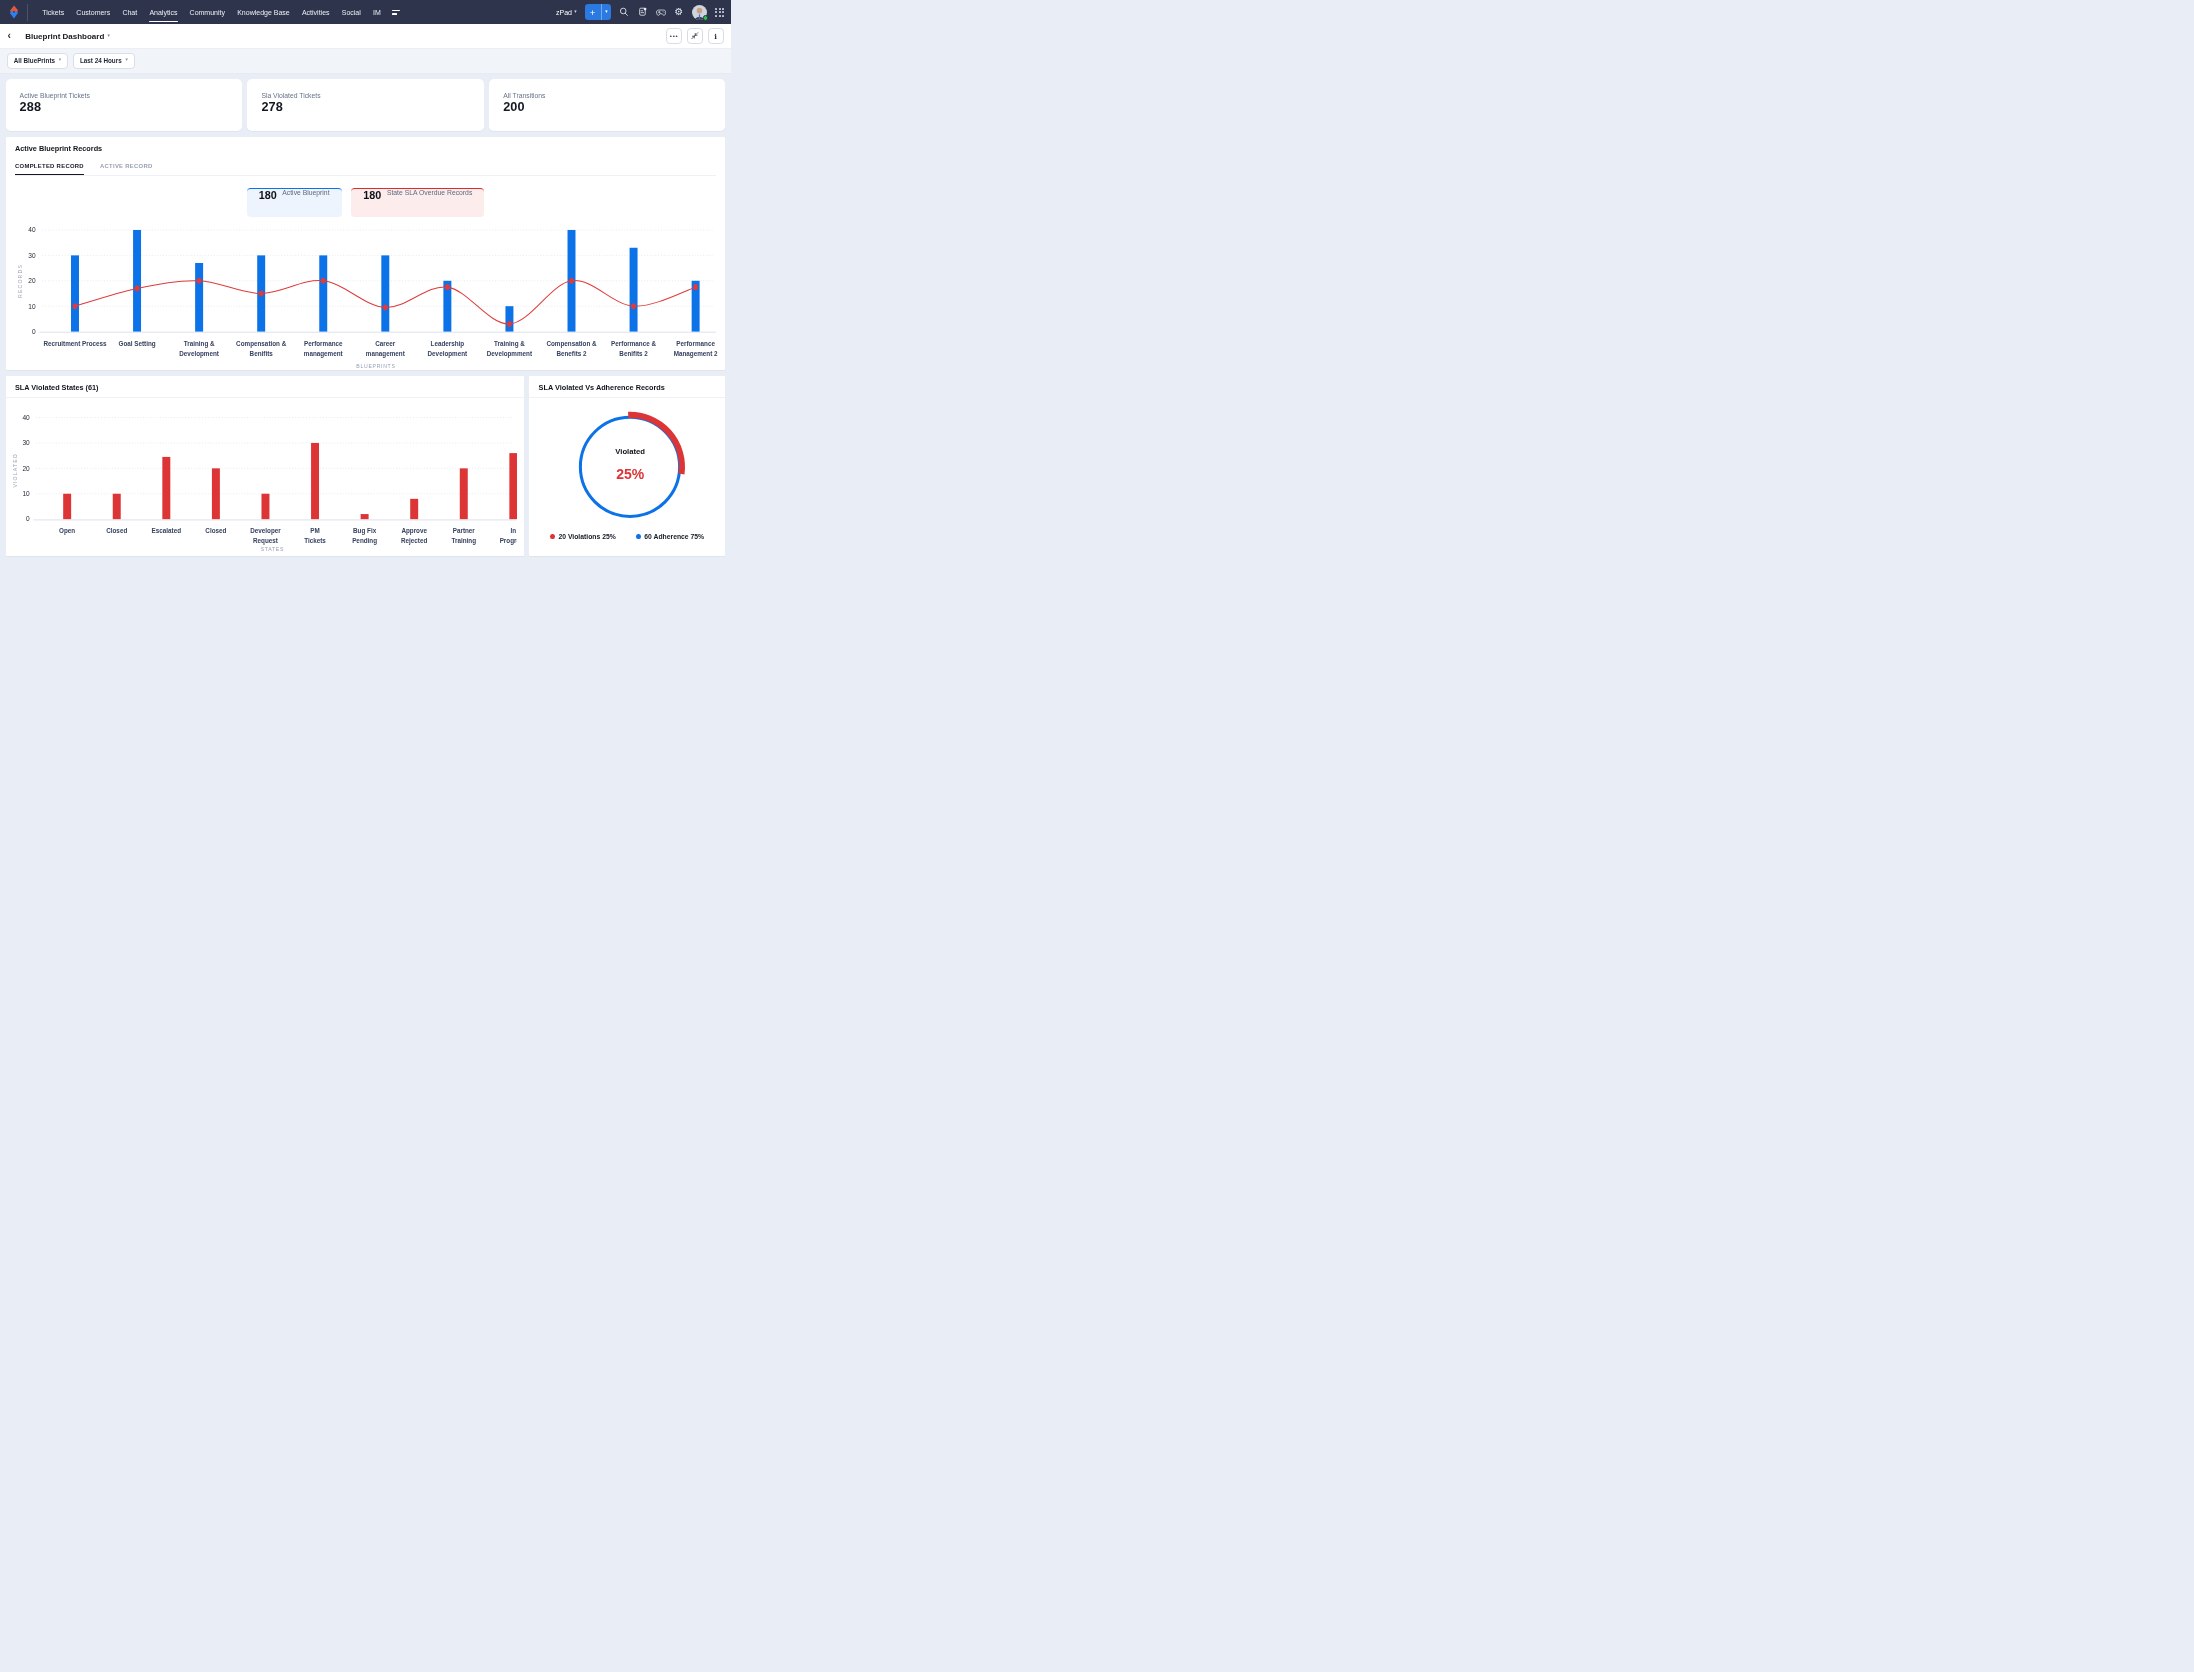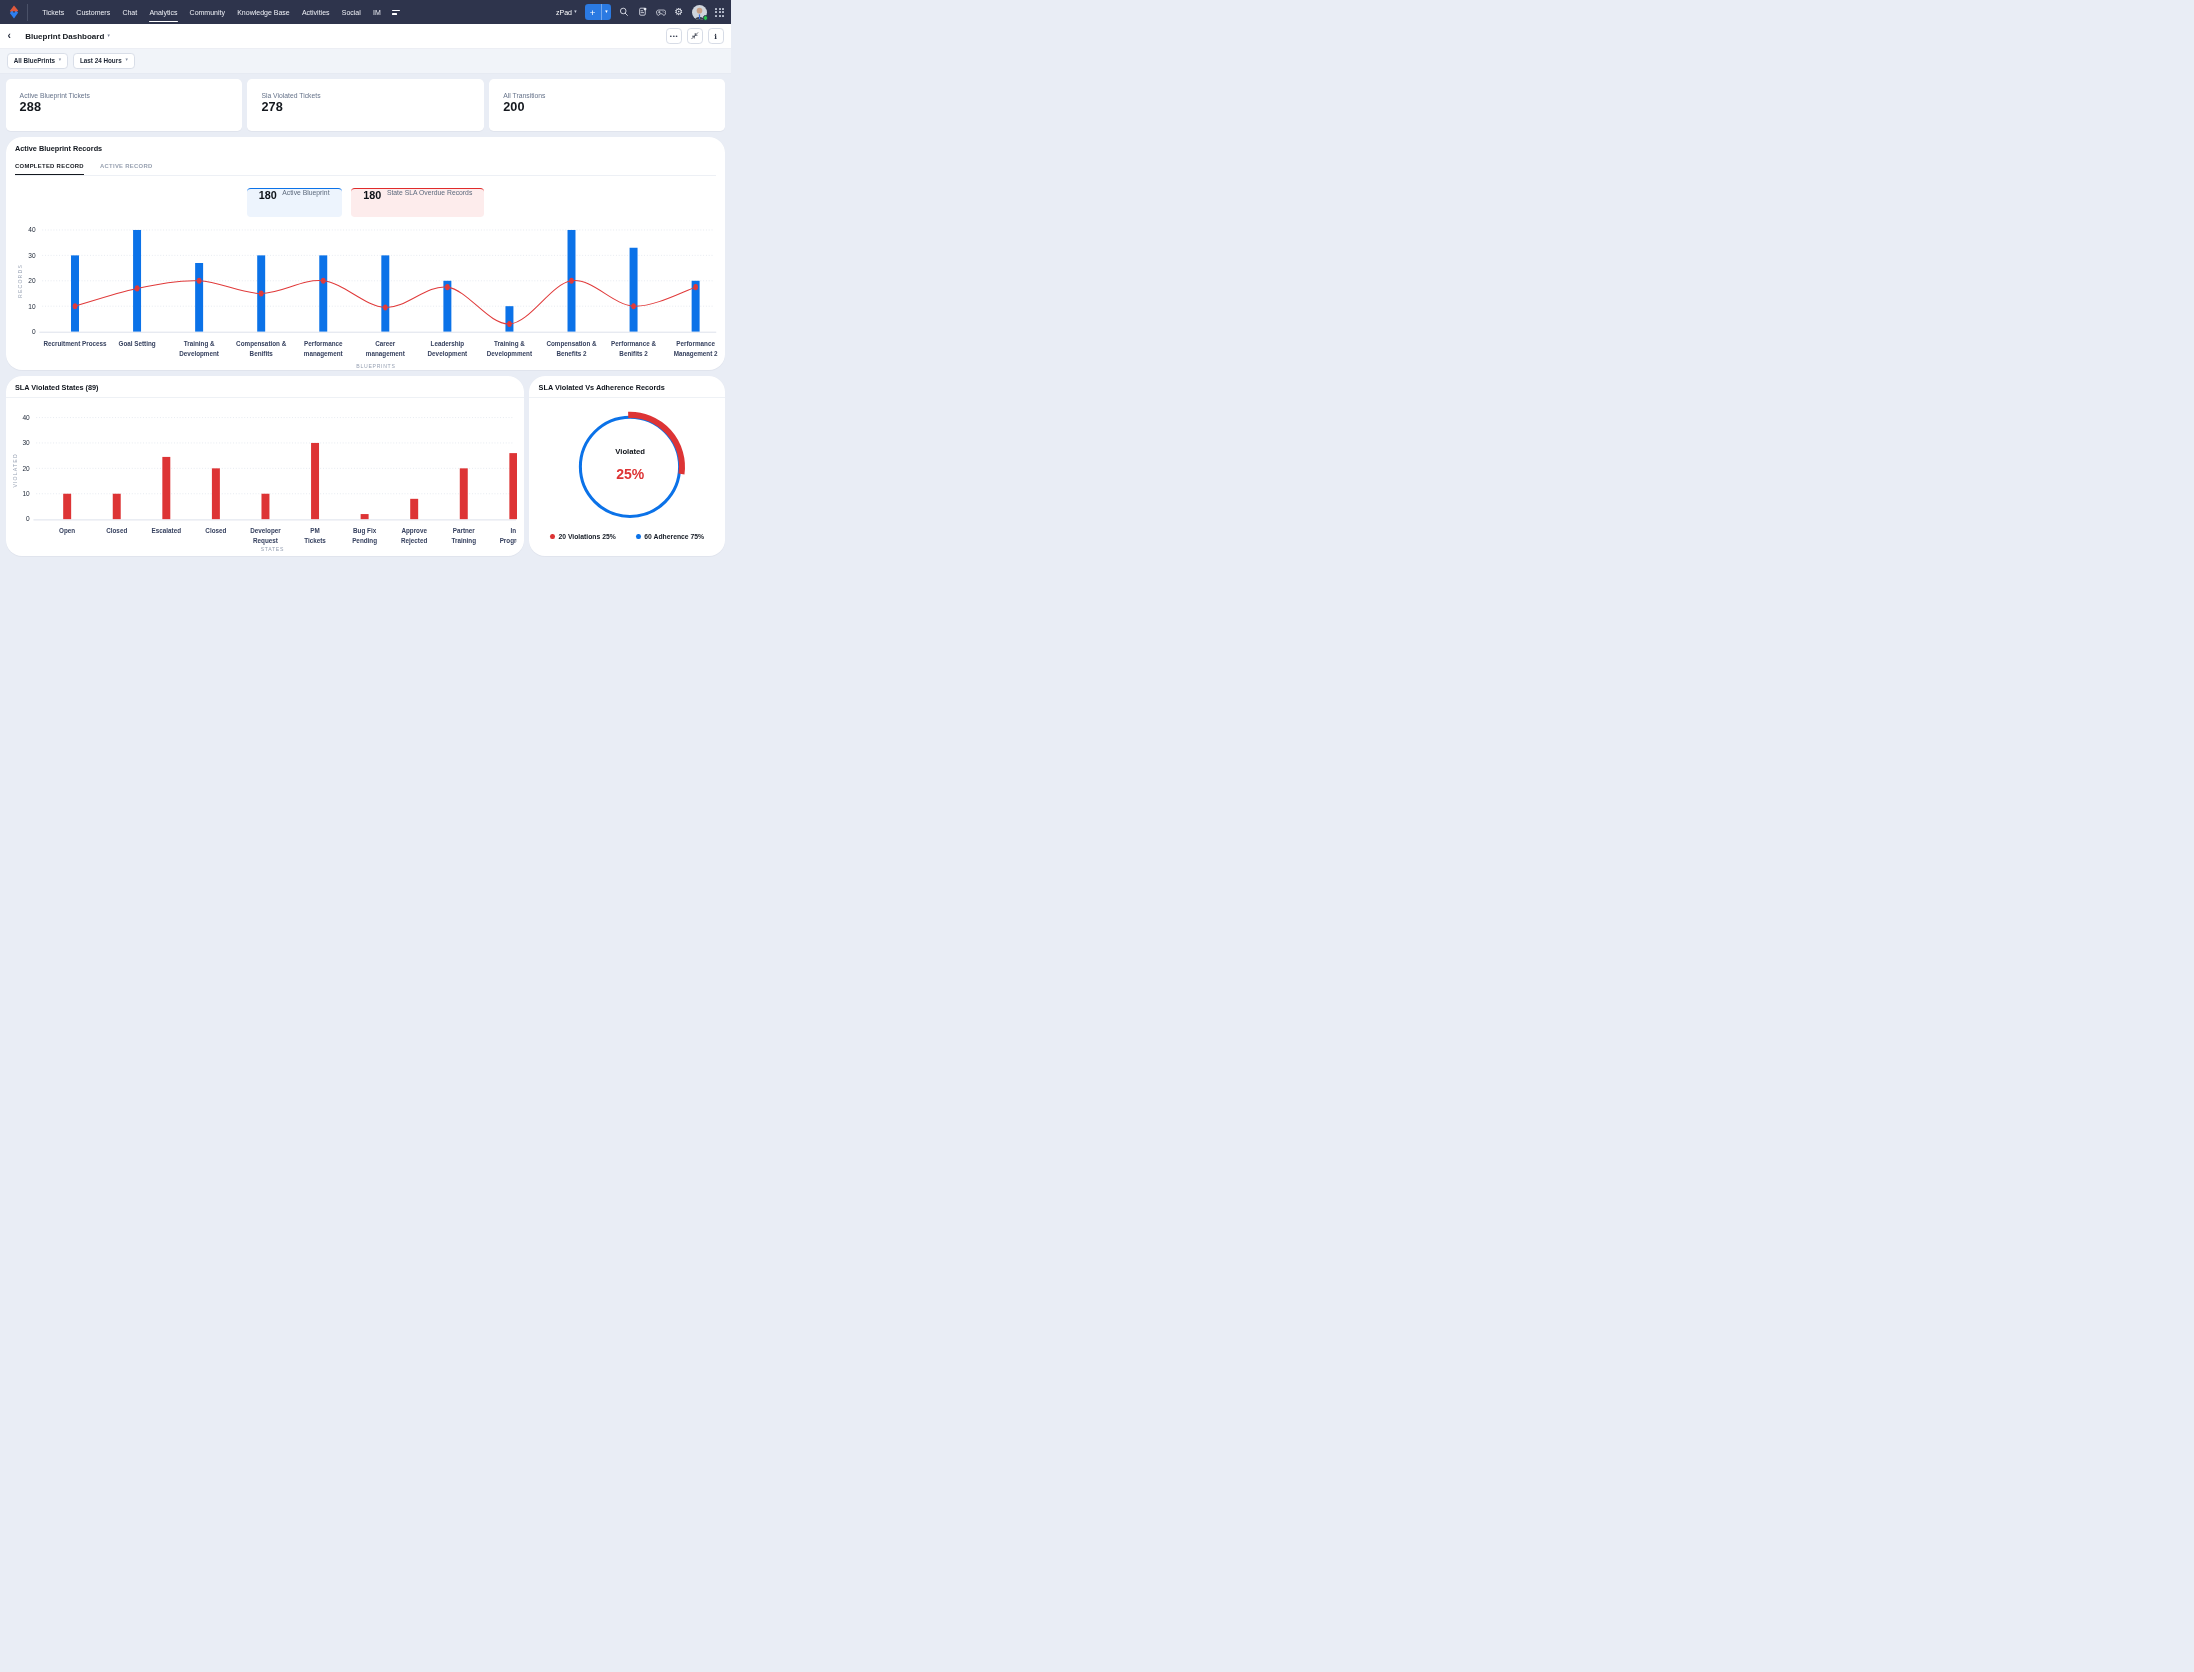--- a/index.html
+++ b/index.html
@@ -55,21 +55,21 @@
     gap:3.8px;padding:0 6.1px;font-size:6.3px;font-weight:700;color:#1d2533;cursor:pointer}
   .filter-btn .caret{color:#8a93a5}
 
   
   .content{padding:5.6px}
   .kpi-row{display:flex;gap:5.6px}
   .kpi{flex:1;background:var(--card);border-radius:4.7px;height:52px;padding:12.2px 14px;box-shadow:0 0.5px 0.9px rgba(20,30,60,.04)}
   .kpi-label{font-size:6.8px;color:var(--muted)}
   .kpi-value{font-size:12.7px;font-weight:800;color:#15191f;margin-top:1.4px;letter-spacing:0.1px}
 
-  .panel{background:var(--card);border-radius:16px;box-shadow:0 0.5px 0.9px rgba(20,30,60,.04);overflow:hidden}
+  .panel{background:var(--card);border-radius:1px;box-shadow:0 0.5px 0.9px rgba(20,30,60,.04);overflow:hidden}
   .records-panel{margin-top:5.6px;height:233px}
   .records-inner{padding:7.5px 9.4px 0}
   .panel-title{font-size:7.3px;font-weight:700;color:#10151d}
   .tabs{display:flex;gap:16px;margin-top:9.4px;border-bottom:0.5px solid #edf0f5}
   .tab{font-size:5.9px;letter-spacing:0.3px;padding-bottom:5.6px;cursor:pointer;font-weight:700}
   .tab.active{color:#15191f;border-bottom:1.2px solid #15191f}
   .tab.inactive{color:#97a0b0;font-weight:600}
   .chips{display:flex;justify-content:center;gap:9.4px;margin-top:11.3px}
   .chip{height:29px;border-radius:3.8px;display:flex;align-items:flex-start;gap:5.6px;padding:0 12.2px;border-top:1.4px solid}
   .chip.blue{background:#edf4fd;border-top-color:var(--accent)}
@@ -298,21 +298,21 @@
             <ellipse cx="1187.2" cy="129.6" rx="5" ry="6.5" fill="#e03a3a"></ellipse>
             <ellipse cx="1319.6000000000001" cy="183.8" rx="5" ry="6.5" fill="#e03a3a"></ellipse>
             <ellipse cx="1452" cy="143.15" rx="5" ry="6.5" fill="#e03a3a"></ellipse>
           </svg></div>
     </div>
   </div>
 
   <div class="bottom-row">
     <div class="panel sla-panel">
       <div class="panel-head">
-          <div class="panel-title">SLA Violated States (89)</div>
+          <div class="panel-title">SLA Violated States (61)</div>
         </div>
       <div class="sla-chart" id="sla-chart"><svg width="507" height="153" viewBox="0 0 1082 326">
             <text x="42" y="259" text-anchor="end" font-size="14" fill="#222b3a" font-weight="500">0</text>
             <line x1="56" y1="199.8" x2="1074" y2="199.8" stroke="#d9dfe8" stroke-width="1.4" stroke-dasharray="2 4"></line>
             <text x="42" y="204.8" text-anchor="end" font-size="14" fill="#222b3a" font-weight="500">10</text>
             <line x1="56" y1="145.6" x2="1074" y2="145.6" stroke="#d9dfe8" stroke-width="1.4" stroke-dasharray="2 4"></line>
             <text x="42" y="150.6" text-anchor="end" font-size="14" fill="#222b3a" font-weight="500">20</text>
             <line x1="56" y1="91.4" x2="1074" y2="91.4" stroke="#d9dfe8" stroke-width="1.4" stroke-dasharray="2 4"></line>
             <text x="42" y="96.4" text-anchor="end" font-size="14" fill="#222b3a" font-weight="500">30</text>
             <line x1="56" y1="37.19999999999999" x2="1074" y2="37.19999999999999" stroke="#d9dfe8" stroke-width="1.4" stroke-dasharray="2 4"></line>

